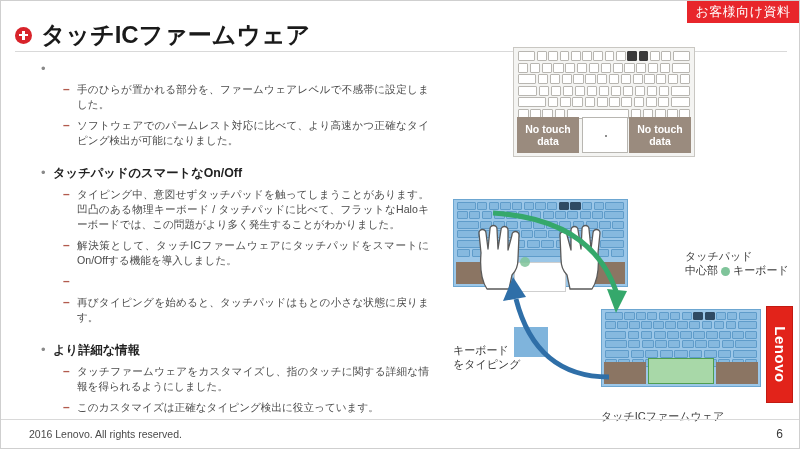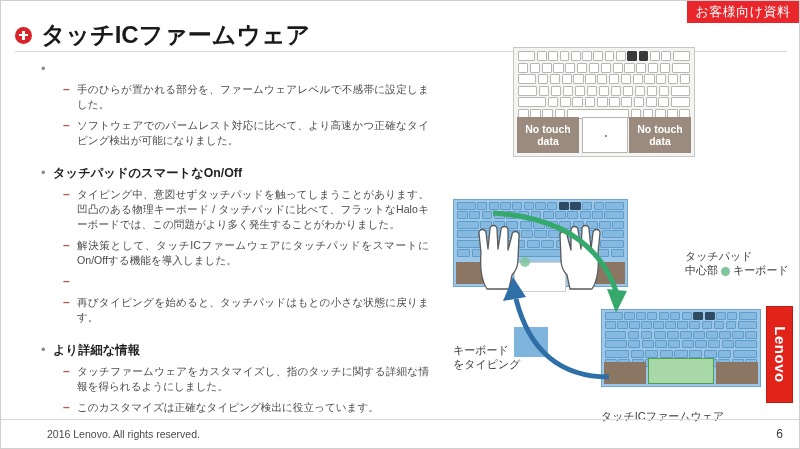--- a/index.html
+++ b/index.html
@@ -92,21 +92,21 @@
   #lbl-full-on{left:600px;top:388px;}
   .inline-green{display:inline-block;width:9px;height:9px;border-radius:50%;background:#7fc49a;
     vertical-align:middle;margin:0 3px;}
   #blue-square{position:absolute;left:513px;top:326px;width:34px;height:30px;background:#7fb4dc;}
 
   
   #arrows{position:absolute;left:440px;top:180px;width:350px;height:230px;pointer-events:none;}
 
   
   #footer-rule{position:absolute;left:0;bottom:28px;width:800px;height:1px;background:#d9d9d9;}
-  #copyright{position:absolute;left:46px;bottom:8px;font-size:10.5px;color:#4a4a4a;}
+  #copyright{position:absolute;left:28px;bottom:8px;font-size:10.5px;color:#4a4a4a;}
   #page-no{position:absolute;right:16px;bottom:7px;font-size:12px;color:#3a3a3a;}
   #lenovo-logo{
     position:absolute;right:6px;top:305px;width:27px;height:97px;background:#e2231a;
     border:1px solid #c21a12;box-sizing:border-box;
   }
   #lenovo-logo span{
     display:block;color:#ffffff;font-size:15px;font-weight:bold;letter-spacing:.5px;
     transform:rotate(90deg);transform-origin:center;white-space:nowrap;
     position:absolute;left:50%;top:50%;margin-left:-36px;margin-top:-9px;width:72px;text-align:center;
   }

